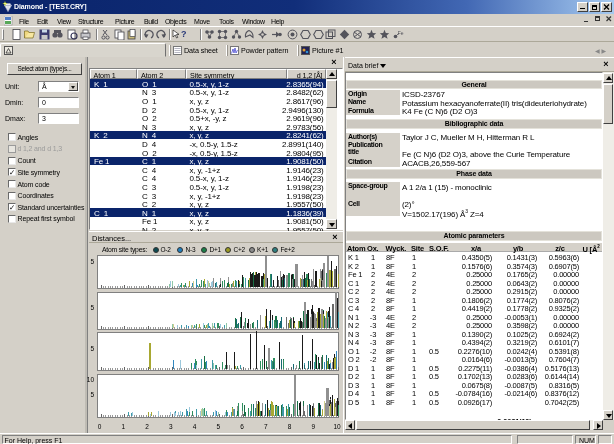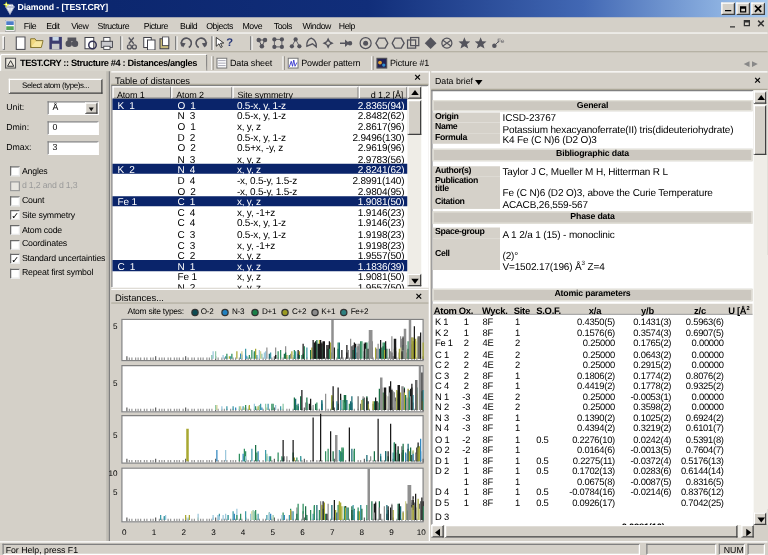--- a/index.html
+++ b/index.html
@@ -208,21 +208,20 @@
         <path d="M2.5 7.5 L6 4" stroke="#54545c" stroke-width="0.8"></path>
         <text x="4.8" y="5.5" font-size="5" fill="#54545c" font-family="Liberation Sans">Fe</text>
       </svg>
 </div>
 <div class="abs tabbar">
 <div class="tab" style="left:0px;width:166px;background:#d8d5cd;border-color:#fff #707070 #d8d5cd #fff;"></div>
 <svg class="abs" style="left:4px;top:4px" width="9" height="9">
         <rect x="0.5" y="0.5" width="8" height="8" fill="#ece9e0" stroke="#555"></rect>
         <path d="M2 7 L4.5 2.5 L7 7 Z" fill="none" stroke="#333" stroke-width="0.8"></path>
       </svg>
-<div class="tabtxt" style="left:16px;font-weight:bold;font-size:7.4px;letter-spacing:-0.3px;">TEST.CRY :: Structure #4 : Distances/angles</div>
 <div class="abs" style="left:170px;top:3px;width:1px;height:11px;background:#9a968e;box-shadow:-1px 0 0 #fff;"></div>
 <svg class="abs" style="left:173px;top:4px" width="9" height="9">
         <rect x="0.5" y="0.5" width="8" height="8" fill="#fff" stroke="#777"></rect>
         <path d="M1.5 2.5 H7.5 M1.5 4.5 H7.5 M1.5 6.5 H7.5" stroke="#99a" stroke-width="0.7"></path>
       </svg>
 <div class="tabtxt" style="left:184px;">Data sheet</div>
 <div class="abs" style="left:227px;top:3px;width:1px;height:11px;background:#9a968e;box-shadow:-1px 0 0 #fff;"></div>
 <svg class="abs" style="left:230px;top:4px" width="9" height="9">
         <rect x="0.5" y="0.5" width="8" height="8" fill="#fff" stroke="#777"></rect>
         <path d="M1.5 7.5 L3 3 L4 7 L5 2 L6 7 L7.5 4" stroke="#33c" stroke-width="0.7" fill="none"></path>
@@ -261,23 +260,20 @@
 <div class="cb" style="left:8px;top:168.3px;">✓</div>
 <div class="cblbl" style="left:17.5px;top:168.8px;">Site symmetry</div>
 <div class="cb" style="left:8px;top:180.3px;"></div>
 <div class="cblbl" style="left:17.5px;top:180.8px;">Atom code</div>
 <div class="cb" style="left:8px;top:191.9px;"></div>
 <div class="cblbl" style="left:17.5px;top:192.4px;">Coordinates</div>
 <div class="cb" style="left:8px;top:203.3px;">✓</div>
 <div class="cblbl" style="left:17.5px;top:203.8px;">Standard uncertainties</div>
 <div class="cb" style="left:8px;top:214.9px;"></div>
 <div class="cblbl" style="left:17.5px;top:215.4px;">Repeat first symbol</div>
-<div class="abs panelhdr" style="left:89px;top:57px;width:254px;height:11px;">
-      <span style="position:absolute;left:3px;top:1.5px;font-size:7.5px">Table of distances</span>
-    </div>
 <div class="xbtn" style="left:330px;top:58px;width:8px;height:8px;">×</div>
 <div class="abs sunken" style="left:89px;top:68px;width:254px;height:162px;"></div>
 <div class="colhdr" style="left:90px;top:69px;width:47px;height:10px;">
       <span style="position:absolute;left:2.5px;top:1px">Atom 1</span>
     </div>
 <div class="colhdr" style="left:137px;top:69px;width:49px;height:10px;">
       <span style="position:absolute;left:3px;top:1px">Atom 2</span>
     </div>
 <div class="colhdr" style="left:186px;top:69px;width:101px;height:10px;">
       <span style="position:absolute;left:3px;top:1px">Site symmetry</span>
@@ -1567,31 +1563,31 @@
 <div class="apc" style="left:412px;top:355.24px;">1</div>
 <div class="apc" style="left:447px;top:355.24px;width:45px;text-align:right;">0.0164(6)</div>
 <div class="apc" style="left:492px;top:355.24px;width:45px;text-align:right;">-0.0013(5)</div>
 <div class="apc" style="left:534px;top:355.24px;width:45px;text-align:right;">0.7604(7)</div>
 <div class="apc" style="left:348px;top:363.76px;">D&nbsp;1</div>
 <div class="apc" style="left:366px;top:363.76px;width:14px;text-align:center;">1</div>
 <div class="apc" style="left:386px;top:363.76px;">8F</div>
 <div class="apc" style="left:412px;top:363.76px;">1</div>
 <div class="apc" style="left:429px;top:363.76px;">0.5</div>
 <div class="apc" style="left:447px;top:363.76px;width:45px;text-align:right;">0.2275(11)</div>
-<div class="apc" style="left:492px;top:363.76px;width:45px;text-align:right;">-0.0372(4)</div>
+<div class="apc" style="left:492px;top:363.76px;width:45px;text-align:right;">-0.0386(4)</div>
 <div class="apc" style="left:534px;top:363.76px;width:45px;text-align:right;">0.5176(13)</div>
 <div class="apc" style="left:348px;top:372.28px;">D&nbsp;2</div>
 <div class="apc" style="left:366px;top:372.28px;width:14px;text-align:center;">1</div>
 <div class="apc" style="left:386px;top:372.28px;">8F</div>
 <div class="apc" style="left:412px;top:372.28px;">1</div>
 <div class="apc" style="left:429px;top:372.28px;">0.5</div>
 <div class="apc" style="left:447px;top:372.28px;width:45px;text-align:right;">0.1702(13)</div>
 <div class="apc" style="left:492px;top:372.28px;width:45px;text-align:right;">0.0283(6)</div>
 <div class="apc" style="left:534px;top:372.28px;width:45px;text-align:right;">0.6144(14)</div>
-<div class="apc" style="left:348px;top:380.8px;margin-top:28px;">D&nbsp;3</div>
+<div class="apc" style="left:348px;top:380.8px;">D&nbsp;3</div>
 <div class="apc" style="left:366px;top:380.8px;width:14px;text-align:center;">1</div>
 <div class="apc" style="left:386px;top:380.8px;">8F</div>
 <div class="apc" style="left:412px;top:380.8px;">1</div>
 <div class="apc" style="left:447px;top:380.8px;width:45px;text-align:right;">0.0675(8)</div>
 <div class="apc" style="left:492px;top:380.8px;width:45px;text-align:right;">-0.0087(5)</div>
 <div class="apc" style="left:534px;top:380.8px;width:45px;text-align:right;">0.8316(5)</div>
 <div class="apc" style="left:348px;top:389.32px;">D&nbsp;4</div>
 <div class="apc" style="left:366px;top:389.32px;width:14px;text-align:center;">1</div>
 <div class="apc" style="left:386px;top:389.32px;">8F</div>
 <div class="apc" style="left:412px;top:389.32px;">1</div>

